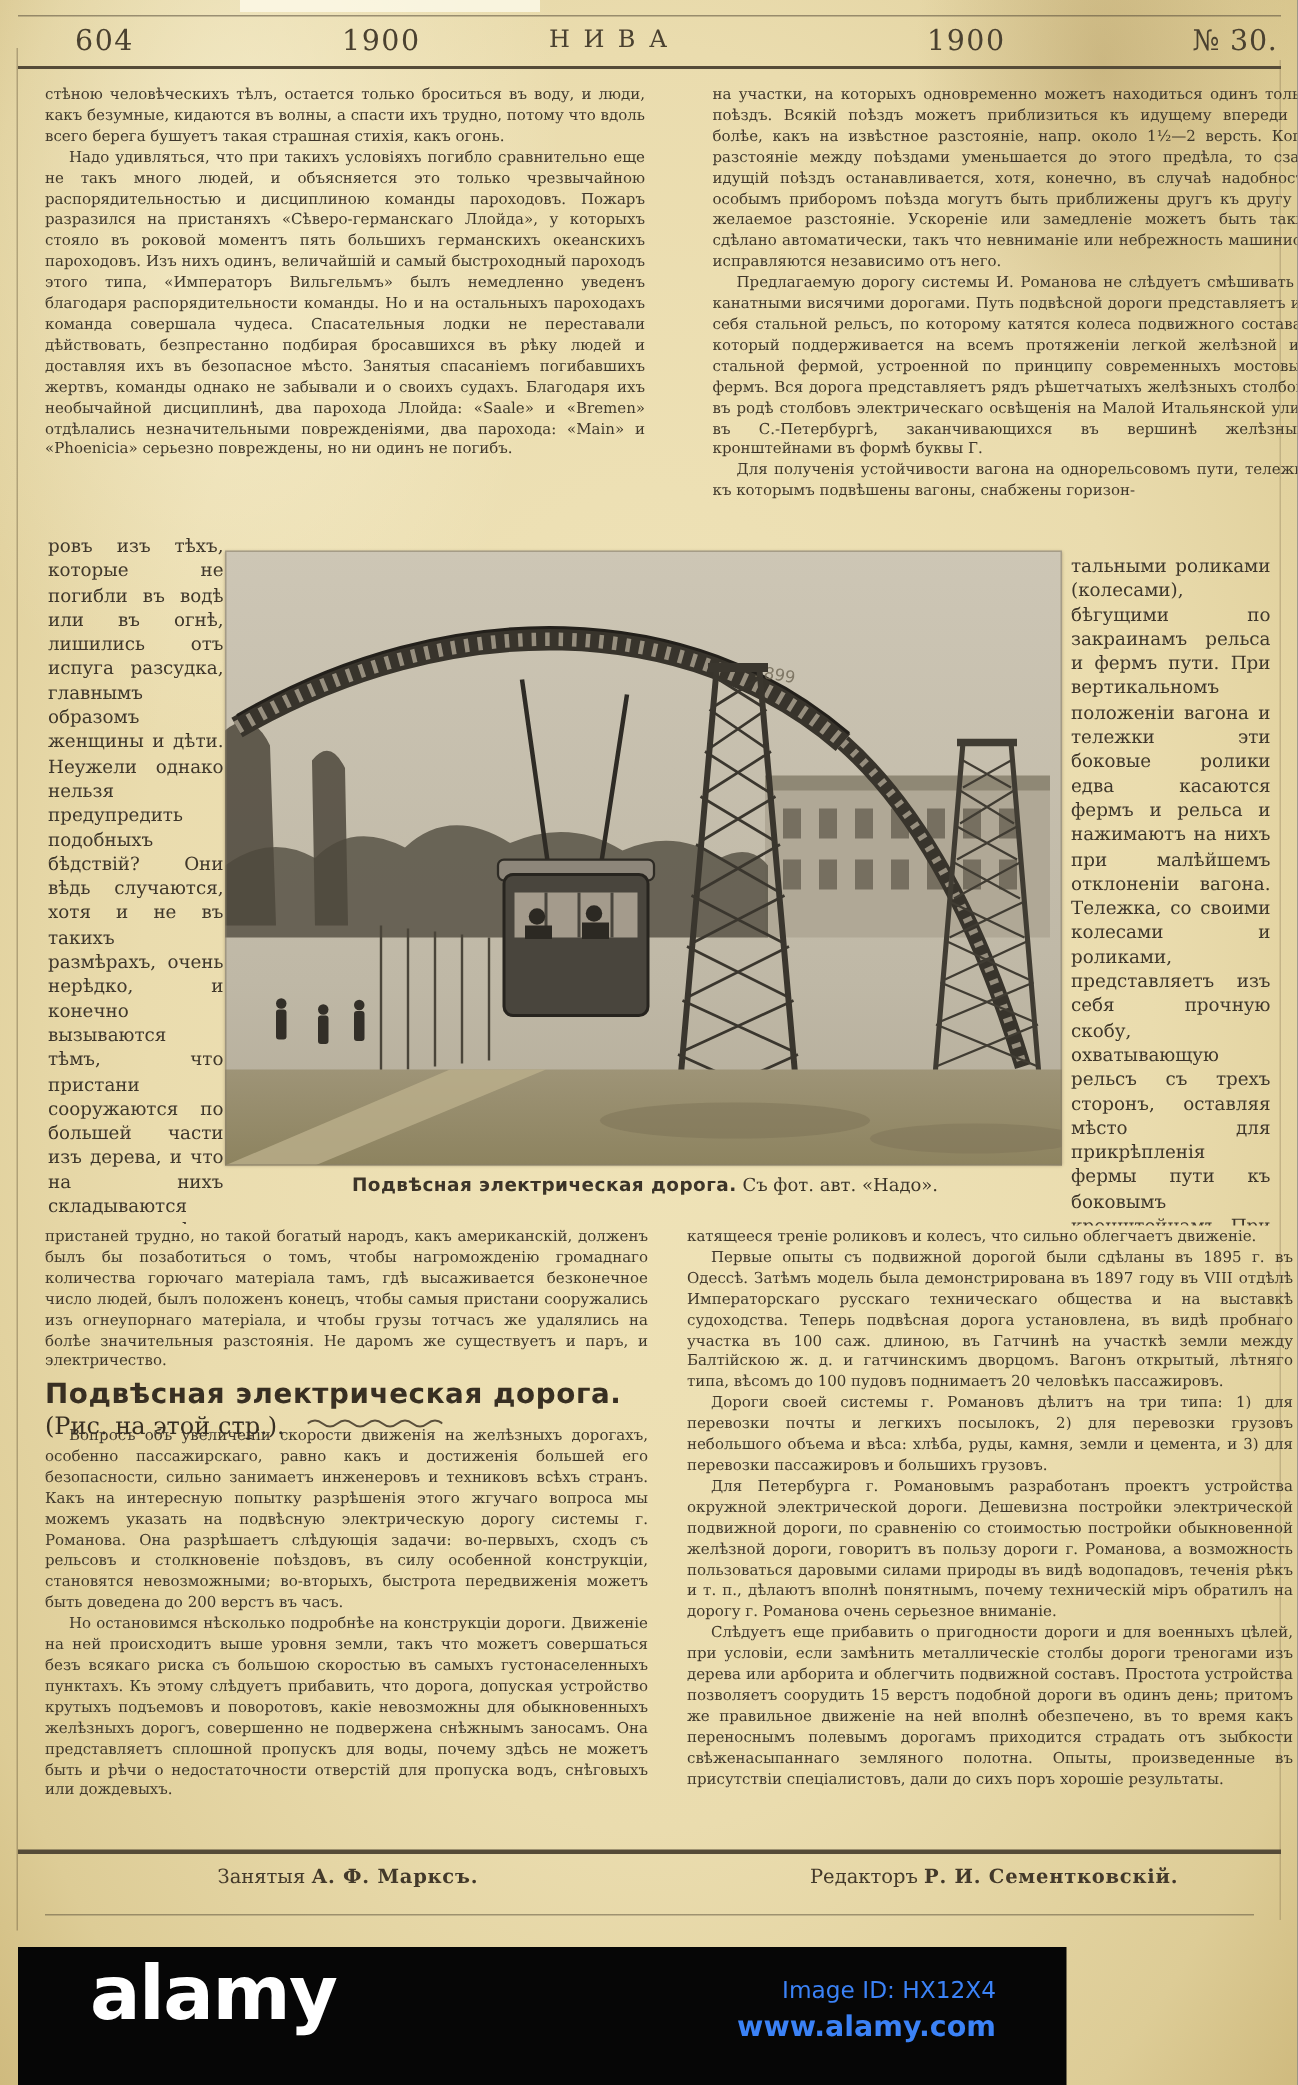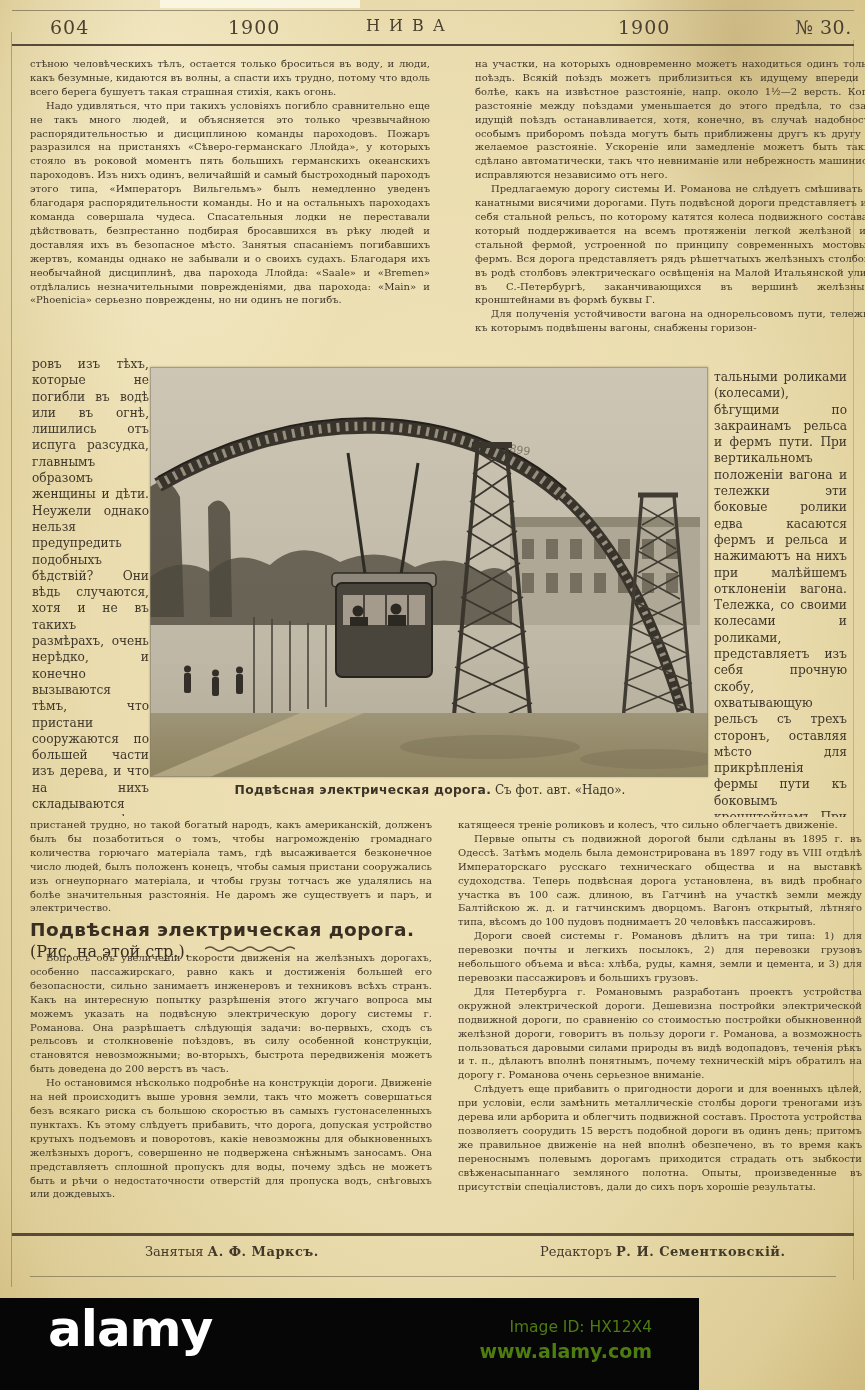--- a/index.html
+++ b/index.html
@@ -21,24 +21,24 @@
   .photo{position:absolute;left:150px;top:367px;width:558px;height:410px;
     box-shadow:inset 0 0 18px rgba(60,50,30,.45), 0 0 2px rgba(80,65,40,.4);}
   .caption{position:absolute;left:120px;top:783px;width:620px;text-align:center;font-size:12px;color:#3c3428;}
   .caption b{font-family:"DejaVu Sans", sans-serif;font-size:12.3px;letter-spacing:.3px;}
   .squiggle{position:absolute;left:205px;top:938px;width:90px;height:8px;}
   .art-heading{position:absolute;left:30px;top:919px;width:402px;font-family:"DejaVu Sans", sans-serif;
     font-weight:bold;font-size:18.5px;letter-spacing:.4px;color:#382f22;}
   .art-heading .note{font-family:"DejaVu Serif", serif;font-weight:normal;font-size:16px;letter-spacing:0;}
   .footer-text{position:absolute;top:1244px;font-size:13px;color:#43392a;}
   .footer-text b{letter-spacing:.5px;}
-  .alamy-bar{position:absolute;left:0;top:1298px;width:699px;height:92px;background:#060606;}
+  .alamy-bar{position:absolute;left:12px;top:1298px;width:699px;height:92px;background:#060606;}
   .alamy-logo{position:absolute;left:48px;top:6px;font-family:"DejaVu Sans", sans-serif;
     font-weight:bold;font-size:50px;color:#fff;letter-spacing:-1px;line-height:1;}
-  .alamy-meta{position:absolute;right:47px;top:20px;text-align:right;color:#4d7c0f;font-family:"DejaVu Sans", sans-serif;}
+  .alamy-meta{position:absolute;right:47px;top:20px;text-align:right;color:#3b82f6;font-family:"DejaVu Sans", sans-serif;}
   .alamy-id{font-size:15.5px;font-weight:normal;}
   .alamy-url{font-size:19px;font-weight:bold;margin-top:4px;}
   .patch{position:absolute;pointer-events:none;}
 </style>
 </head>
 <body>
 
 <div class="page">
 
   <div class="patch" style="left:160px;top:0;width:200px;height:8px;background:rgba(252,248,230,.85);"></div>

